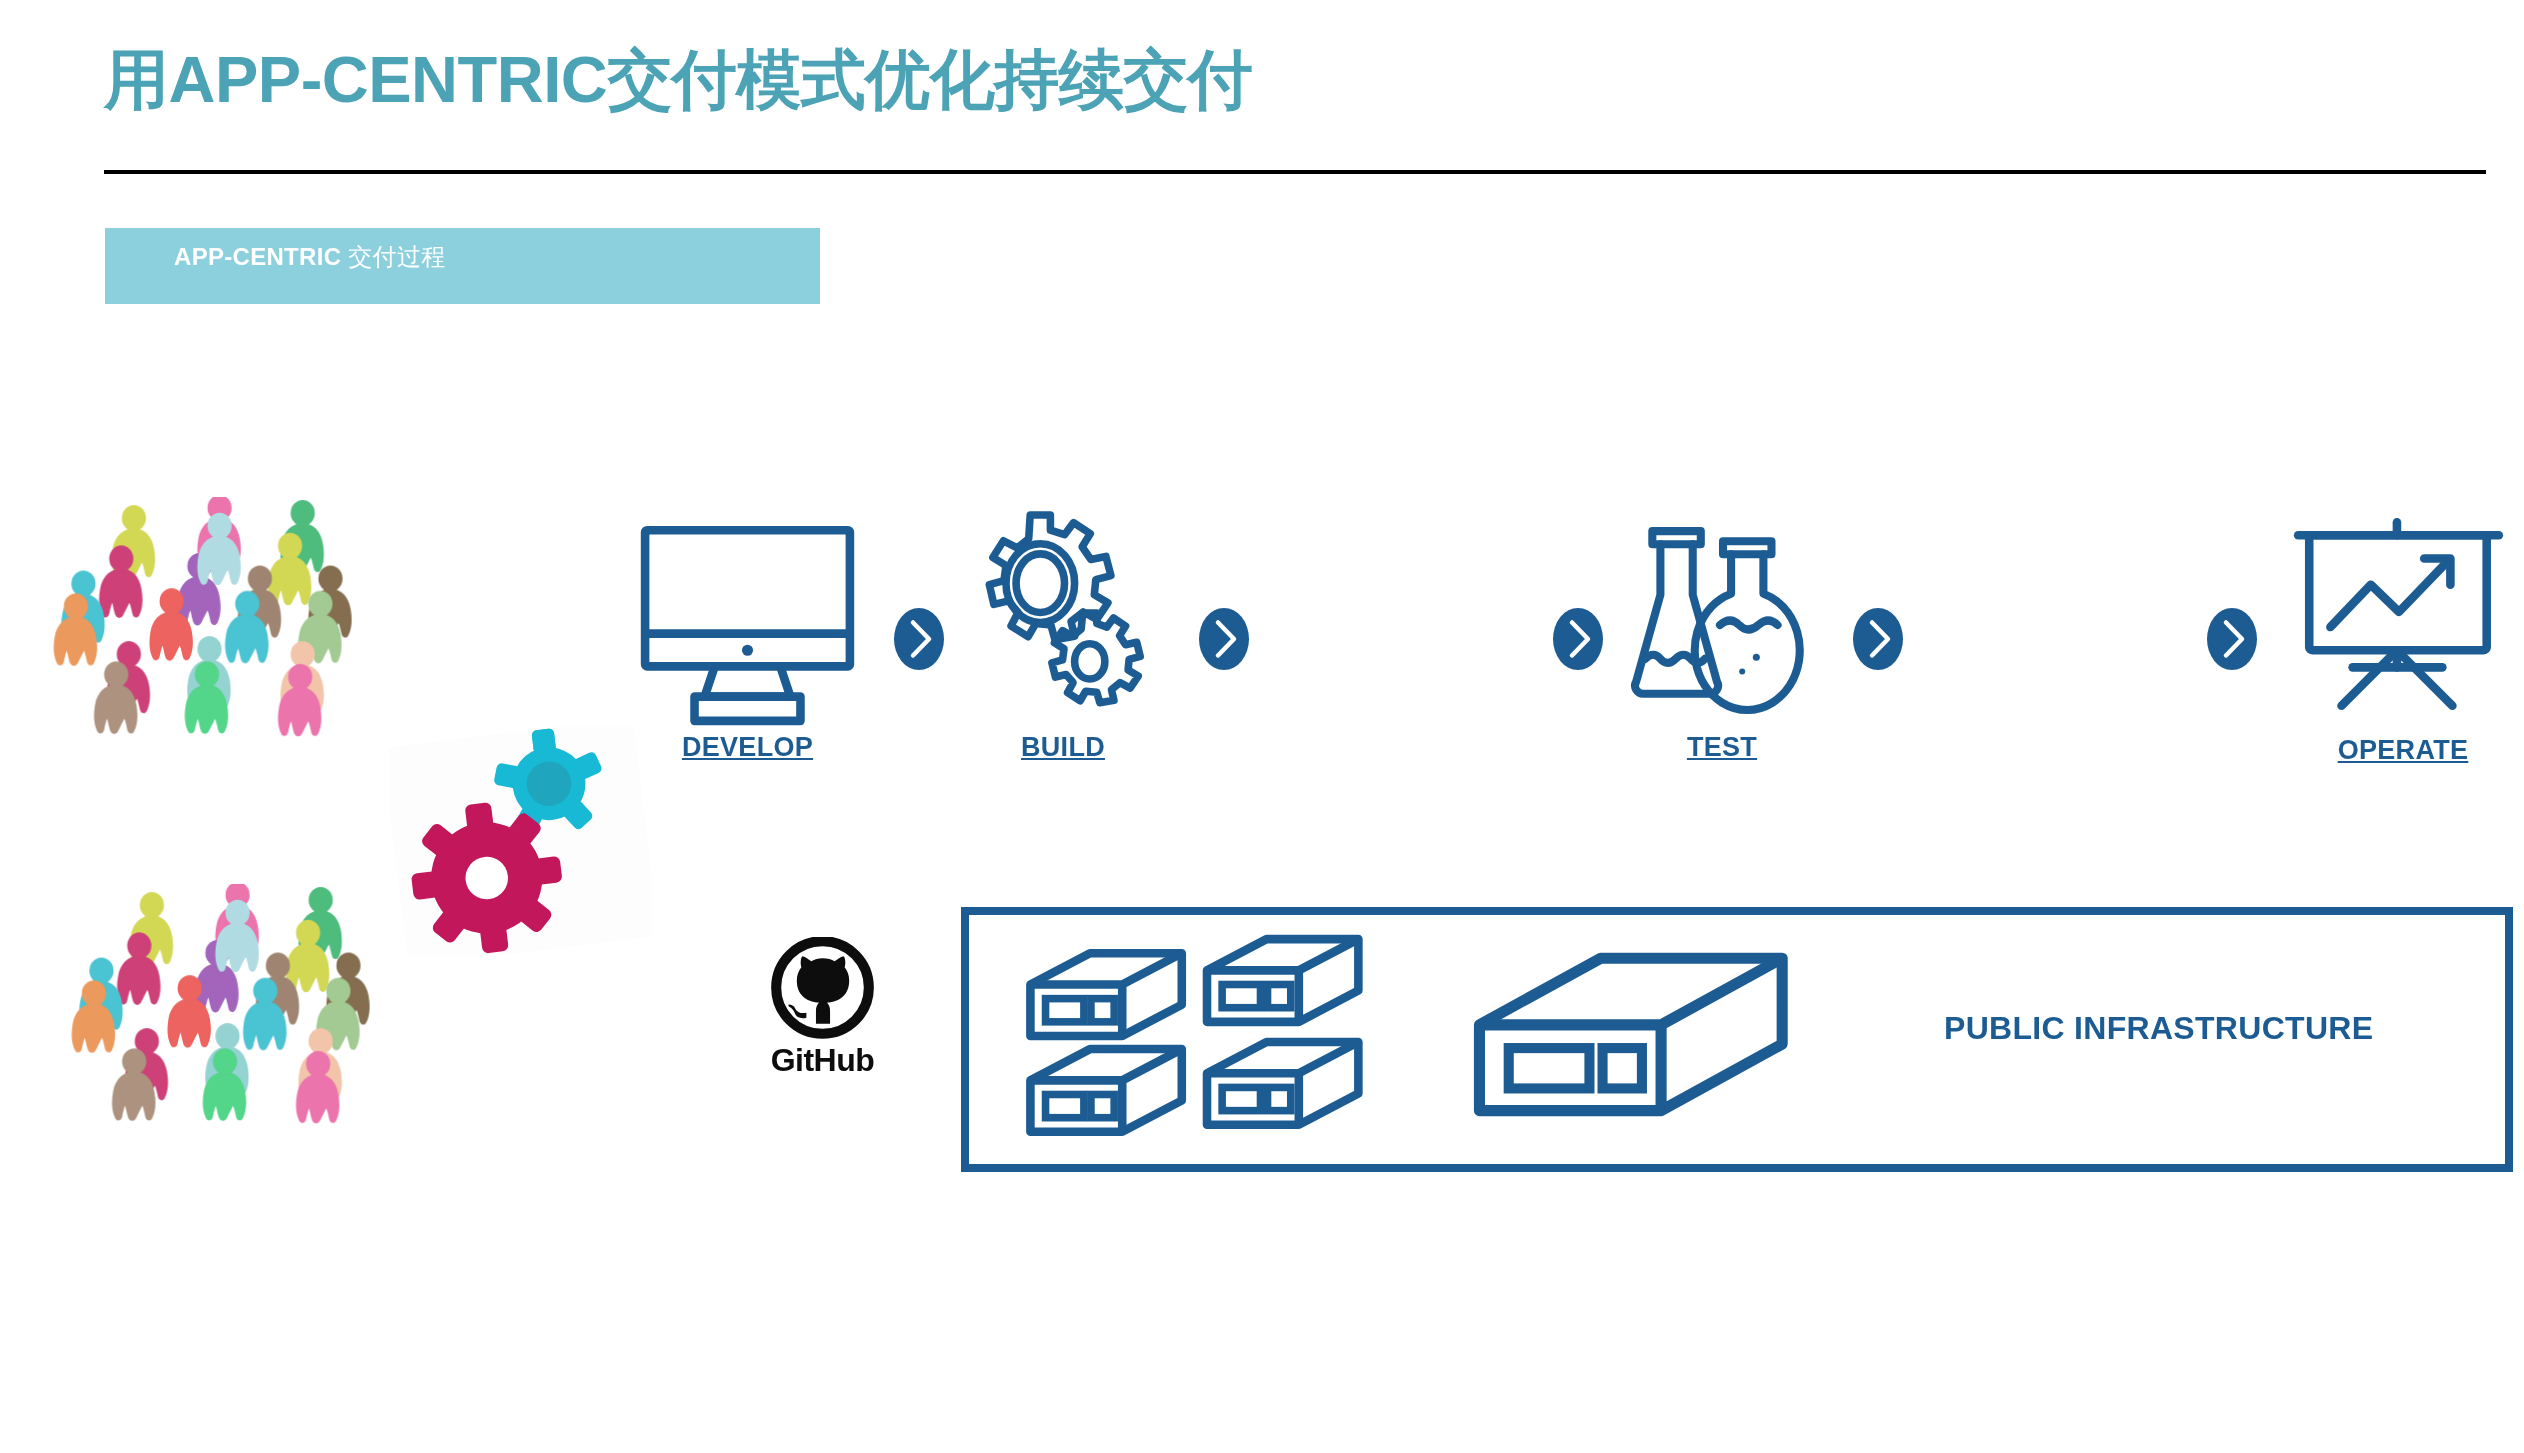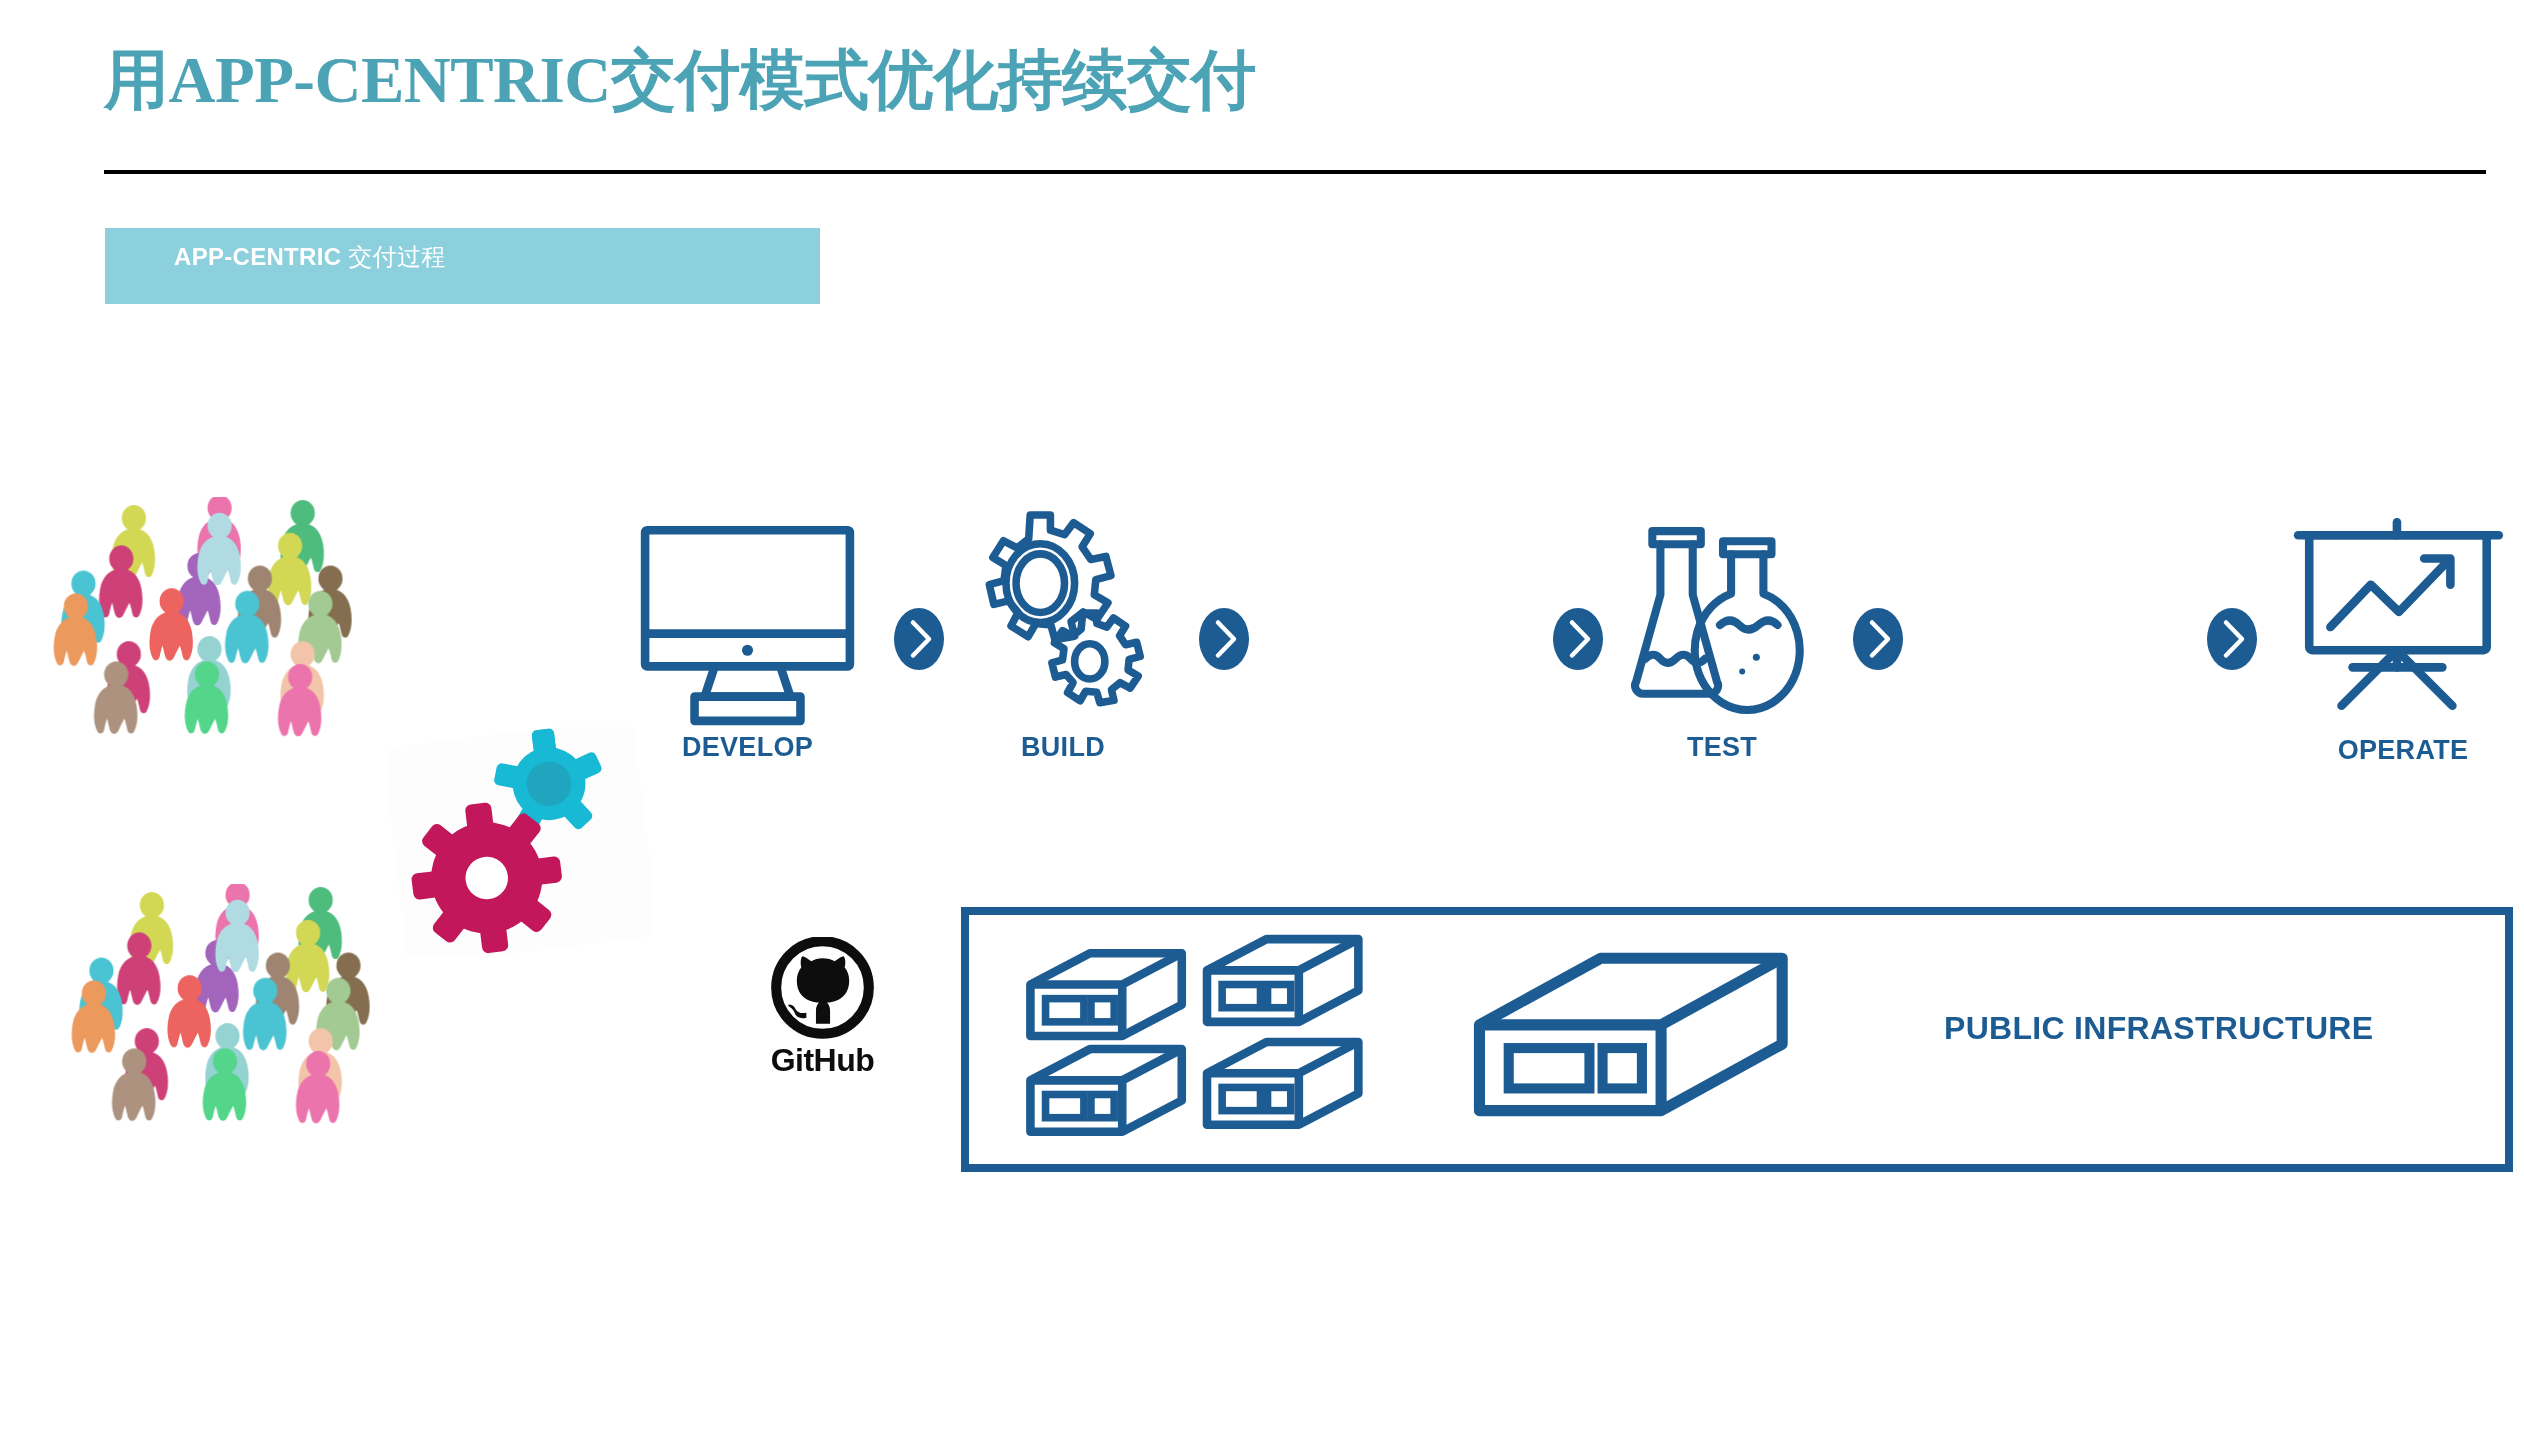--- a/index.html
+++ b/index.html
@@ -22,21 +22,20 @@
   #slide-title {
     position: absolute;
     left: 104px;
     top: 43px;
     font-size: 65px;
     font-weight: bold;
     color: #4ba3b5;
     letter-spacing: -0.5px;
     white-space: nowrap;
     line-height: 1.15;
-    font-family: Liberation Serif, serif;
   }
   #title-rule {
     position: absolute;
     left: 104px;
     top: 170px;
     width: 2382px;
     height: 3.5px;
     background: #000000;
   }
 
@@ -79,20 +78,21 @@
   .stage { position: absolute; text-align: center; }
   .stage .glyph { display:block; }
   .stage .stage-label {
     display: block;
     font-size: 27px;
     font-weight: bold;
     color: #1d5c93;
     letter-spacing: 0.3px;
     white-space: nowrap;
     margin-top: 5px;
+    text-decoration: underline;
   }
   .chev { position: absolute; }
 
   
   #github { position: absolute; left: 752px; top: 937px; width: 141px; }
   #github-wordmark {
     display: block;
     text-align: center;
     font-size: 32px;
     font-weight: bold;

